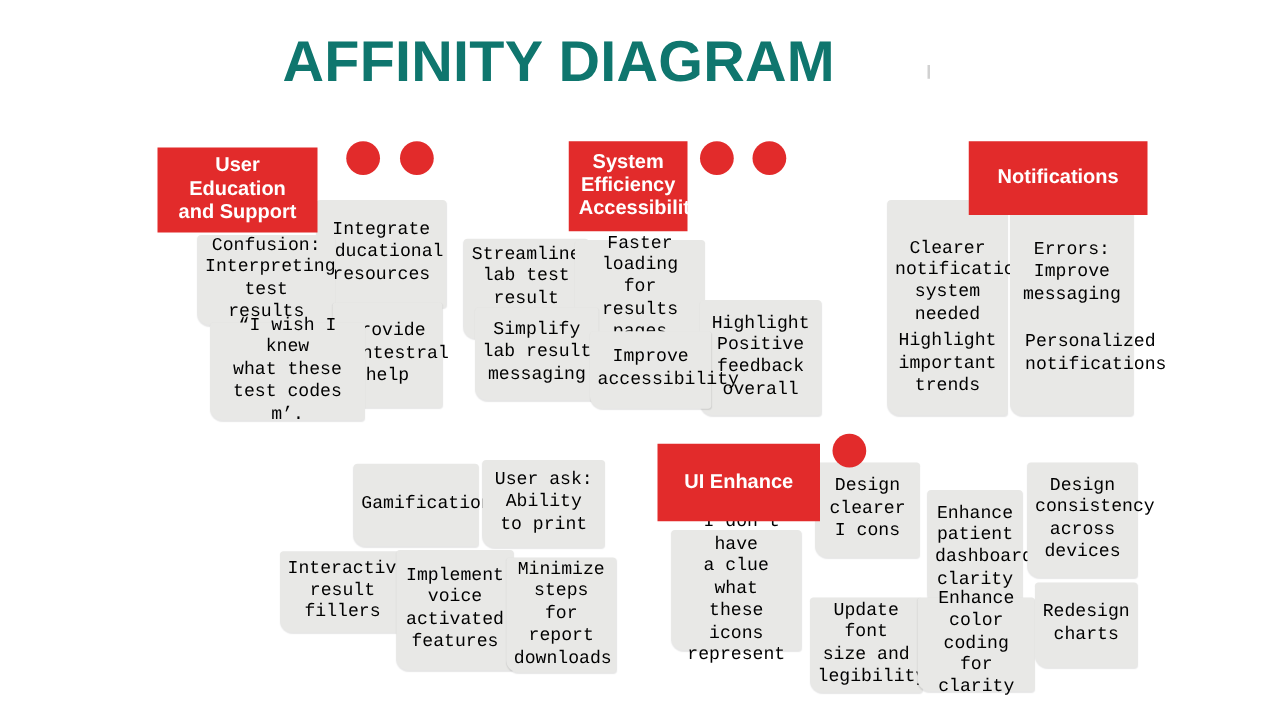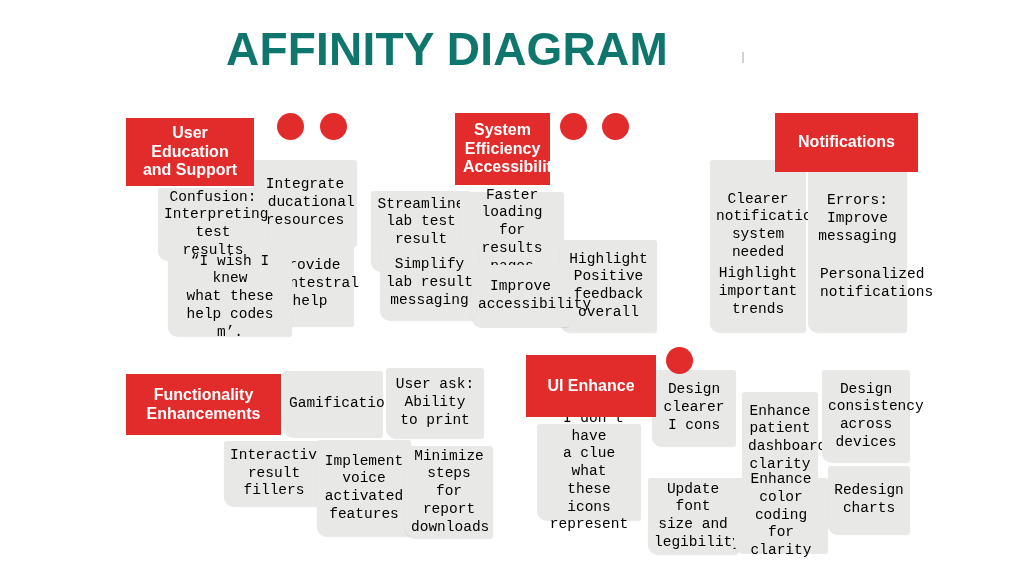--- a/index.html
+++ b/index.html
@@ -104,21 +104,21 @@
 test results</span>
   </div>
   <div class="note" style="left:266px; top:242px; width:88px; height:84px;">
     <span>Provide
 contestral
 help</span>
   </div>
   <div class="note" style="left:168px; top:258px; width:124px; height:78px;">
     <span>“I wish I knew
 what these
-help codes m’.</span>
+test codes m’.</span>
   </div>
   <div class="cat" style="left:126px; top:118px; width:128px; height:68px;">
     <span>User Education
 and Support</span>
   </div>
   <div class="dot" style="left:277px; top:113px; width:27px; height:27px;"></div>
   <div class="dot" style="left:320px; top:113px; width:27px; height:27px;"></div>
 
   <div class="note" style="left:371px; top:163px; width:100px; height:80px;margin-top:28px;">
     <span>Streamline
@@ -193,24 +193,20 @@
 voice
 activated
 features</span>
   </div>
   <div class="note" style="left:405px; top:446px; width:88px; height:92px;">
     <span>Minimize
 steps for
 report
 downloads</span>
   </div>
-  <div class="cat" style="left:126px; top:374px; width:155px; height:61px;">
-    <span>Functionality
-Enhancements</span>
-  </div>
 
   <div class="note" style="left:537px; top:424px; width:104px; height:96px;">
     <span>“I don’t have
 a clue what
 these icons
 represent</span>
   </div>
   <div class="note" style="left:652px; top:370px; width:84px; height:76px;">
     <span>Design
 clearer

